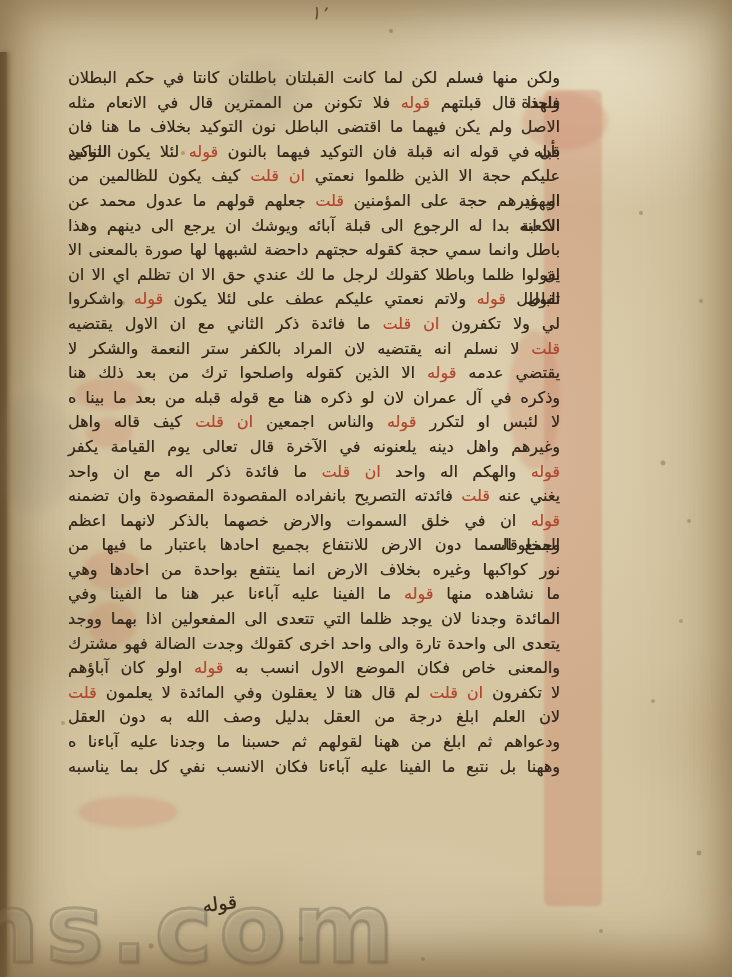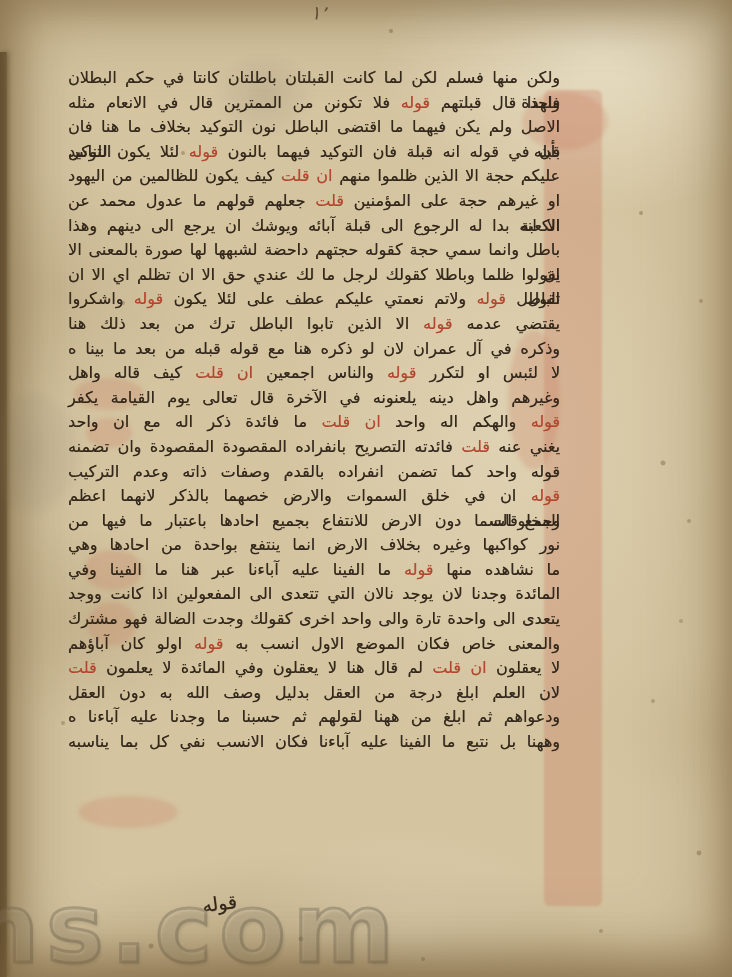--- a/index.html
+++ b/index.html
@@ -78,41 +78,42 @@
   <div class="stamp"></div>
   <div class="specks"></div>
 
   <div class="folio">١٬</div>
 
   <div class="textblock" id="text-block">
       <div class="ms-line"><span class="run">ولكن منها فسلم لكن لما كانت القبلتان باطلتان كانتا في حكم البطلان واحدة</span></div>
       <div class="ms-line"><span class="run">فلهذا قال قبلتهم </span><span class="run red">قوله</span><span class="run"> فلا تكونن من الممترين قال في الانعام مثله</span></div>
       <div class="ms-line"><span class="run">الاصل ولم يكن فيهما ما اقتضى الباطل نون التوكيد بخلاف ما هنا فان قبله التوكيد</span></div>
       <div class="ms-line"><span class="run">بأن في قوله انه قبلة فان التوكيد فيهما بالنون </span><span class="run red">قوله</span><span class="run"> لئلا يكون للناس</span></div>
-      <div class="ms-line"><span class="run">عليكم حجة الا الذين ظلموا منهم </span><span class="run red">ان قلت</span><span class="run"> كيف يكون للظالمين من اليهود</span></div>
+      <div class="ms-line"><span class="run">عليكم حجة الا الذين ظلموا نعمتي </span><span class="run red">ان قلت</span><span class="run"> كيف يكون للظالمين من اليهود</span></div>
       <div class="ms-line"><span class="run">او غيرهم حجة على المؤمنين </span><span class="run red">قلت</span><span class="run"> جعلهم قولهم ما عدول محمد عن الكعبة</span></div>
       <div class="ms-line"><span class="run">الا انه بدا له الرجوع الى قبلة آبائه ويوشك ان يرجع الى دينهم وهذا</span></div>
       <div class="ms-line"><span class="run">باطل وانما سمي حجة كقوله حجتهم داحضة لشبهها لها صورة بالمعنى الا ان</span></div>
       <div class="ms-line"><span class="run">يقولوا ظلما وباطلا كقولك لرجل ما لك عندي حق الا ان تظلم اي الا ان تقول</span></div>
       <div class="ms-line"><span class="run">الباطل </span><span class="run red">قوله</span><span class="run"> ولاتم نعمتي عليكم عطف على لئلا يكون </span><span class="run red">قوله</span><span class="run"> واشكروا</span></div>
-      <div class="ms-line"><span class="run">يقتضي عدمه </span><span class="run red">قوله</span><span class="run"> الا الذين تابوا الباطل ترك من بعد ذلك هنا</span></div>
+      <div class="ms-line"><span class="run">لي ولا تكفرون </span><span class="run red">ان قلت</span><span class="run"> ما فائدة ذكر الثاني مع ان الاول يقتضيه</span></div>
+      <div class="ms-line"><span class="run red">قلت</span><span class="run"> لا نسلم انه يقتضيه لان المراد بالكفر ستر النعمة والشكر لا</span></div>
+      <div class="ms-line"><span class="run">يقتضي عدمه </span><span class="run red">قوله</span><span class="run"> الا الذين كقوله واصلحوا ترك من بعد ذلك هنا</span></div>
       <div class="ms-line"><span class="run">وذكره في آل عمران لان لو ذكره هنا مع قوله قبله من بعد ما بينا ه</span></div>
       <div class="ms-line"><span class="run">لا لئبس او لتكرر </span><span class="run red">قوله</span><span class="run"> والناس اجمعين </span><span class="run red">ان قلت</span><span class="run"> كيف قاله واهل</span></div>
       <div class="ms-line"><span class="run">وغيرهم واهل دينه يلعنونه في الآخرة قال تعالى يوم القيامة يكفر</span></div>
       <div class="ms-line"><span class="run red">قوله</span><span class="run"> والهكم اله واحد </span><span class="run red">ان قلت</span><span class="run"> ما فائدة ذكر اله مع ان واحد</span></div>
       <div class="ms-line"><span class="run">يغني عنه </span><span class="run red">قلت</span><span class="run"> فائدته التصريح بانفراده المقصودة المقصودة وان تضمنه</span></div>
-      <div class="ms-line"><span class="run">قوله واحد كما تضمن انفراده بالقدم وصفات ذاته وعدم التركيب</span></div>
       <div class="ms-line"><span class="run red">قوله</span><span class="run"> ان في خلق السموات والارض خصهما بالذكر لانهما اعظم المخلوقات</span></div>
       <div class="ms-line"><span class="run">وجمع السما دون الارض للانتفاع بجميع احادها باعتبار ما فيها من</span></div>
       <div class="ms-line"><span class="run">نور كواكبها وغيره بخلاف الارض انما ينتفع بواحدة من احادها وهي</span></div>
       <div class="ms-line"><span class="run">ما نشاهده منها </span><span class="run red">قوله</span><span class="run"> ما الفينا عليه آباءنا عبر هنا ما الفينا وفي</span></div>
-      <div class="ms-line"><span class="run">المائدة وجدنا لان يوجد نالان التي تتعدى الى المفعولين اذا كانت ووجد</span></div>
+      <div class="ms-line"><span class="run">المائدة وجدنا لان يوجد ظلما التي تتعدى الى المفعولين اذا بهما ووجد</span></div>
       <div class="ms-line"><span class="run">يتعدى الى واحدة تارة والى واحد اخرى كقولك وجدت الضالة فهو مشترك</span></div>
       <div class="ms-line"><span class="run">والمعنى خاص فكان الموضع الاول انسب به </span><span class="run red">قوله</span><span class="run"> اولو كان آباؤهم</span></div>
-      <div class="ms-line"><span class="run">لا يعقلون </span><span class="run red">ان قلت</span><span class="run"> لم قال هنا لا يعقلون وفي المائدة لا يعلمون </span><span class="run red">قلت</span></div>
+      <div class="ms-line"><span class="run">لا تكفرون </span><span class="run red">ان قلت</span><span class="run"> لم قال هنا لا يعقلون وفي المائدة لا يعلمون </span><span class="run red">قلت</span></div>
       <div class="ms-line"><span class="run">لان العلم ابلغ درجة من العقل بدليل وصف الله به دون العقل</span></div>
       <div class="ms-line"><span class="run">ودعواهم ثم ابلغ من ههنا لقولهم ثم حسبنا ما وجدنا عليه آباءنا ه</span></div>
       <div class="ms-line"><span class="run">وههنا بل نتبع ما الفينا عليه آباءنا فكان الانسب نفي كل بما يناسبه</span></div>
     </div>
 
   <div class="catchword">قوله</div>
 
   <div class="watermark">ns.com</div>
 
   <div class="vignette"></div>

